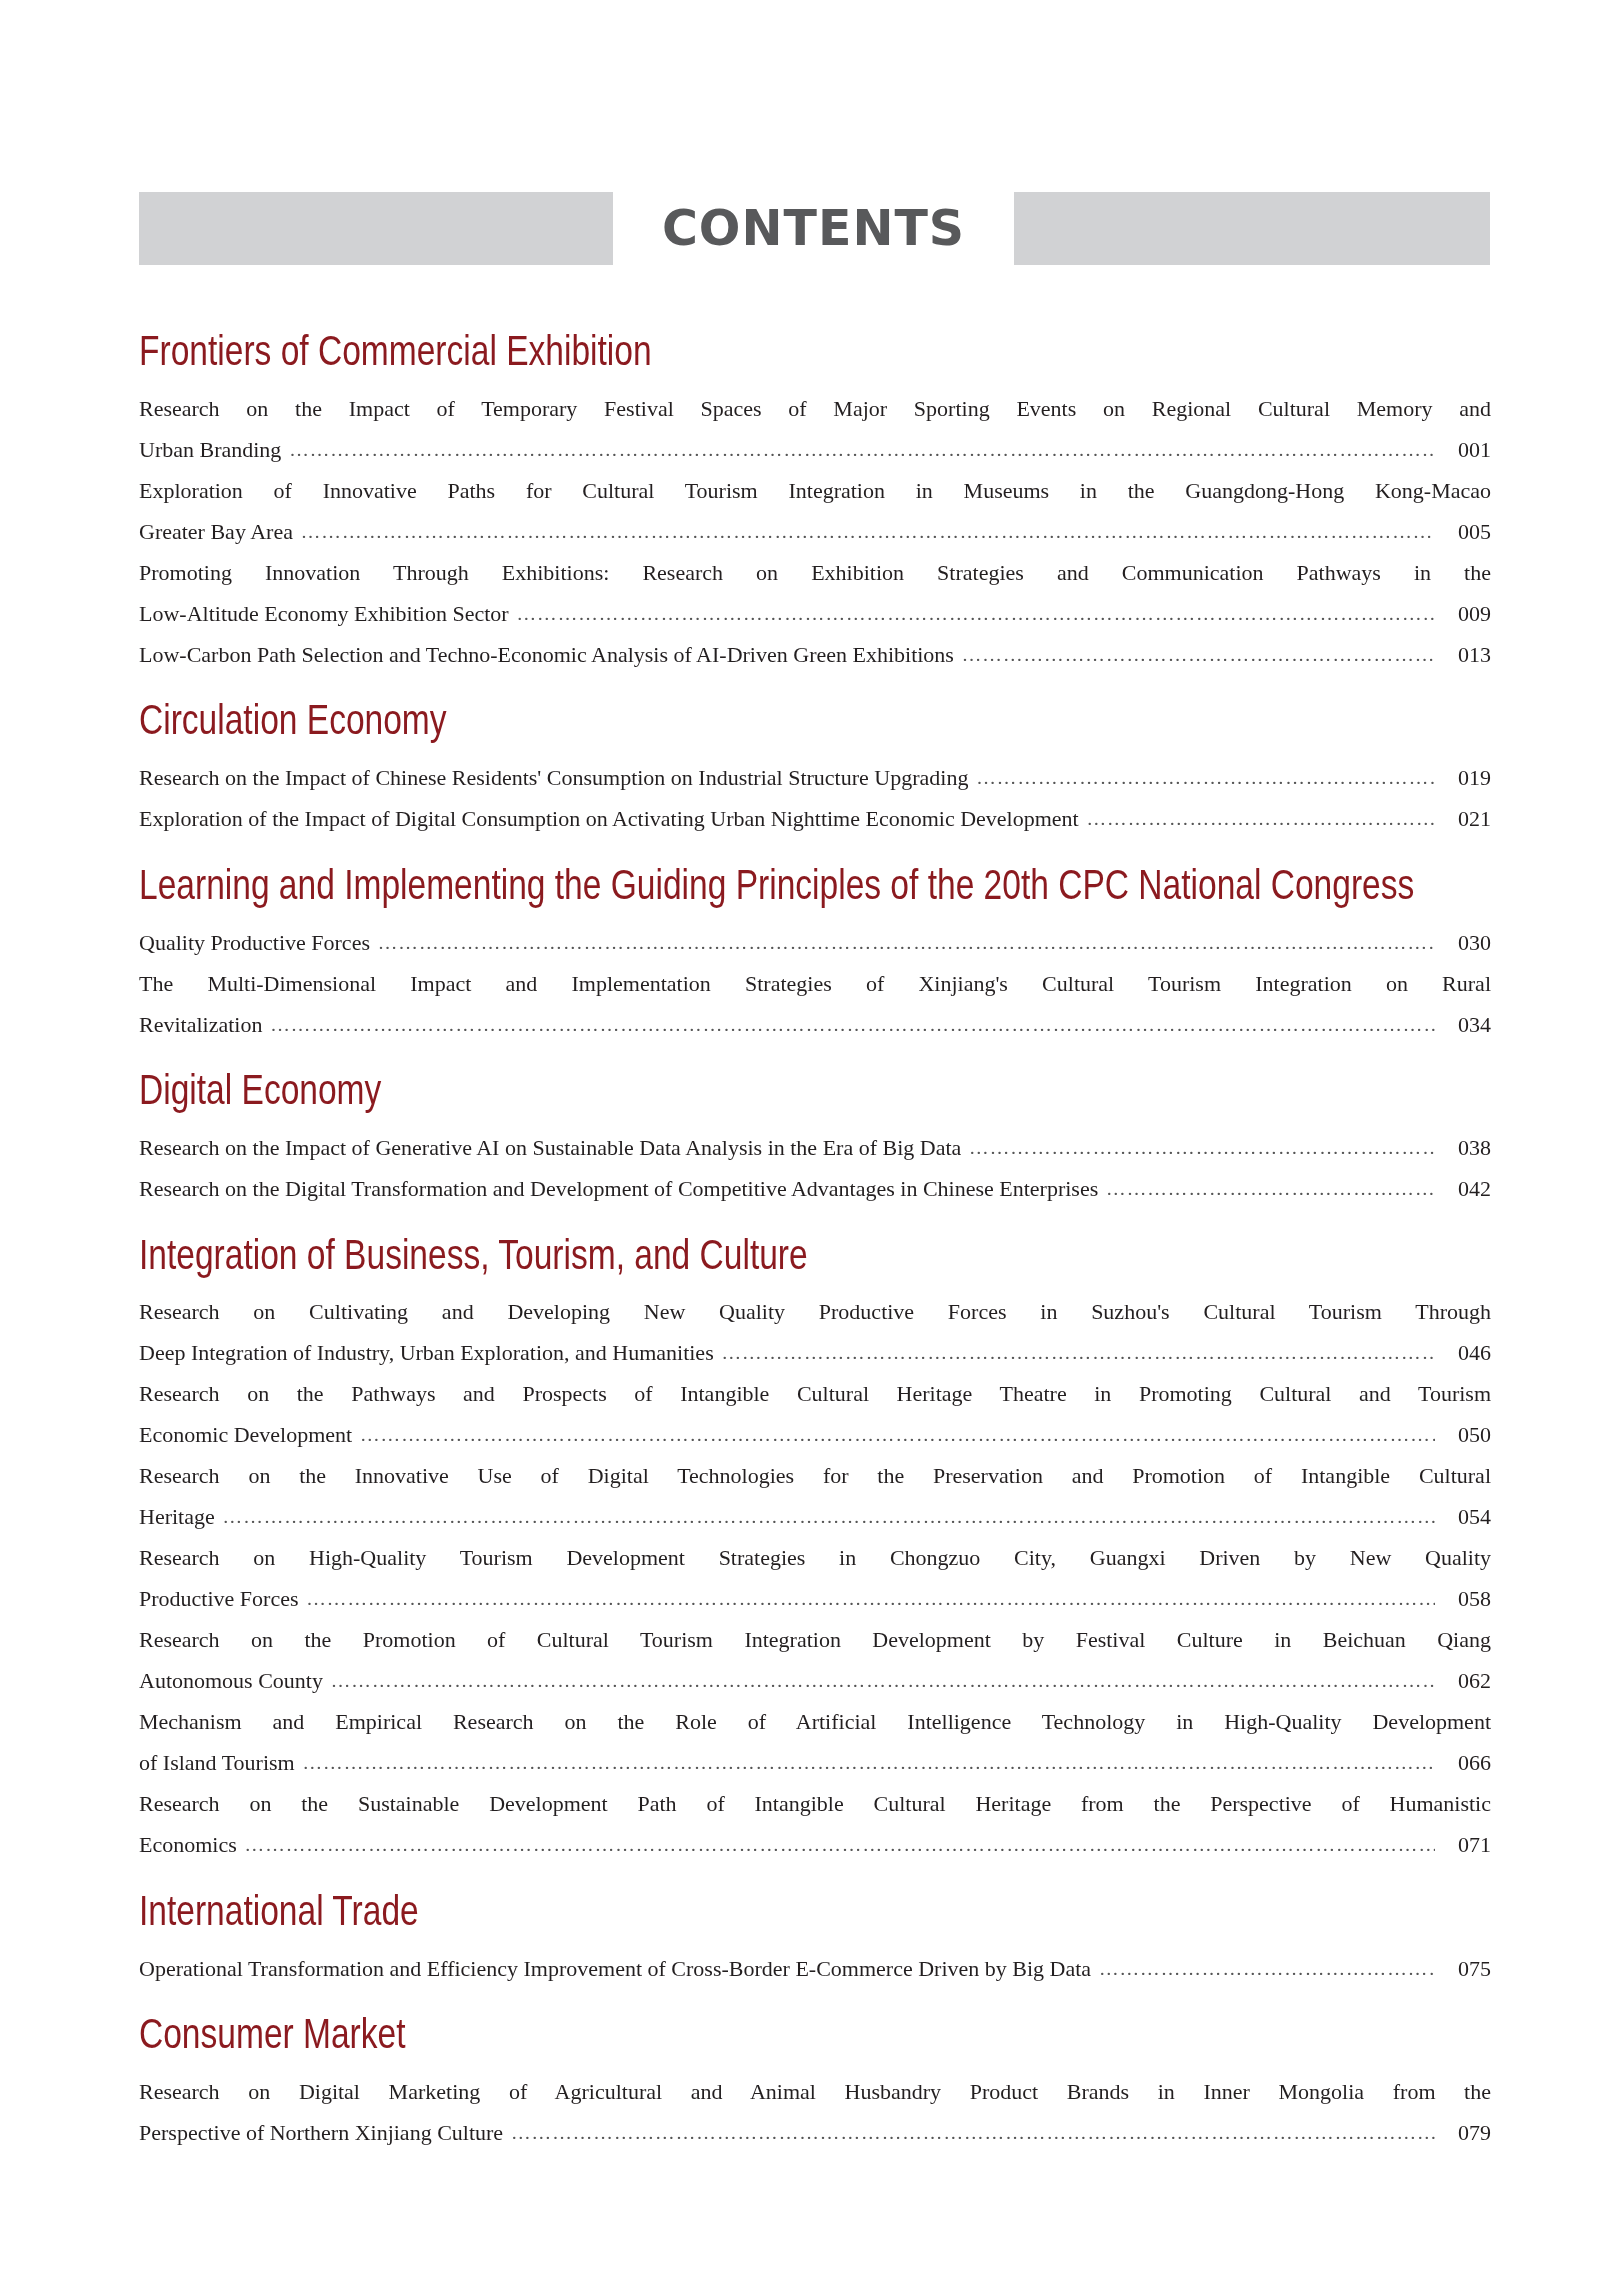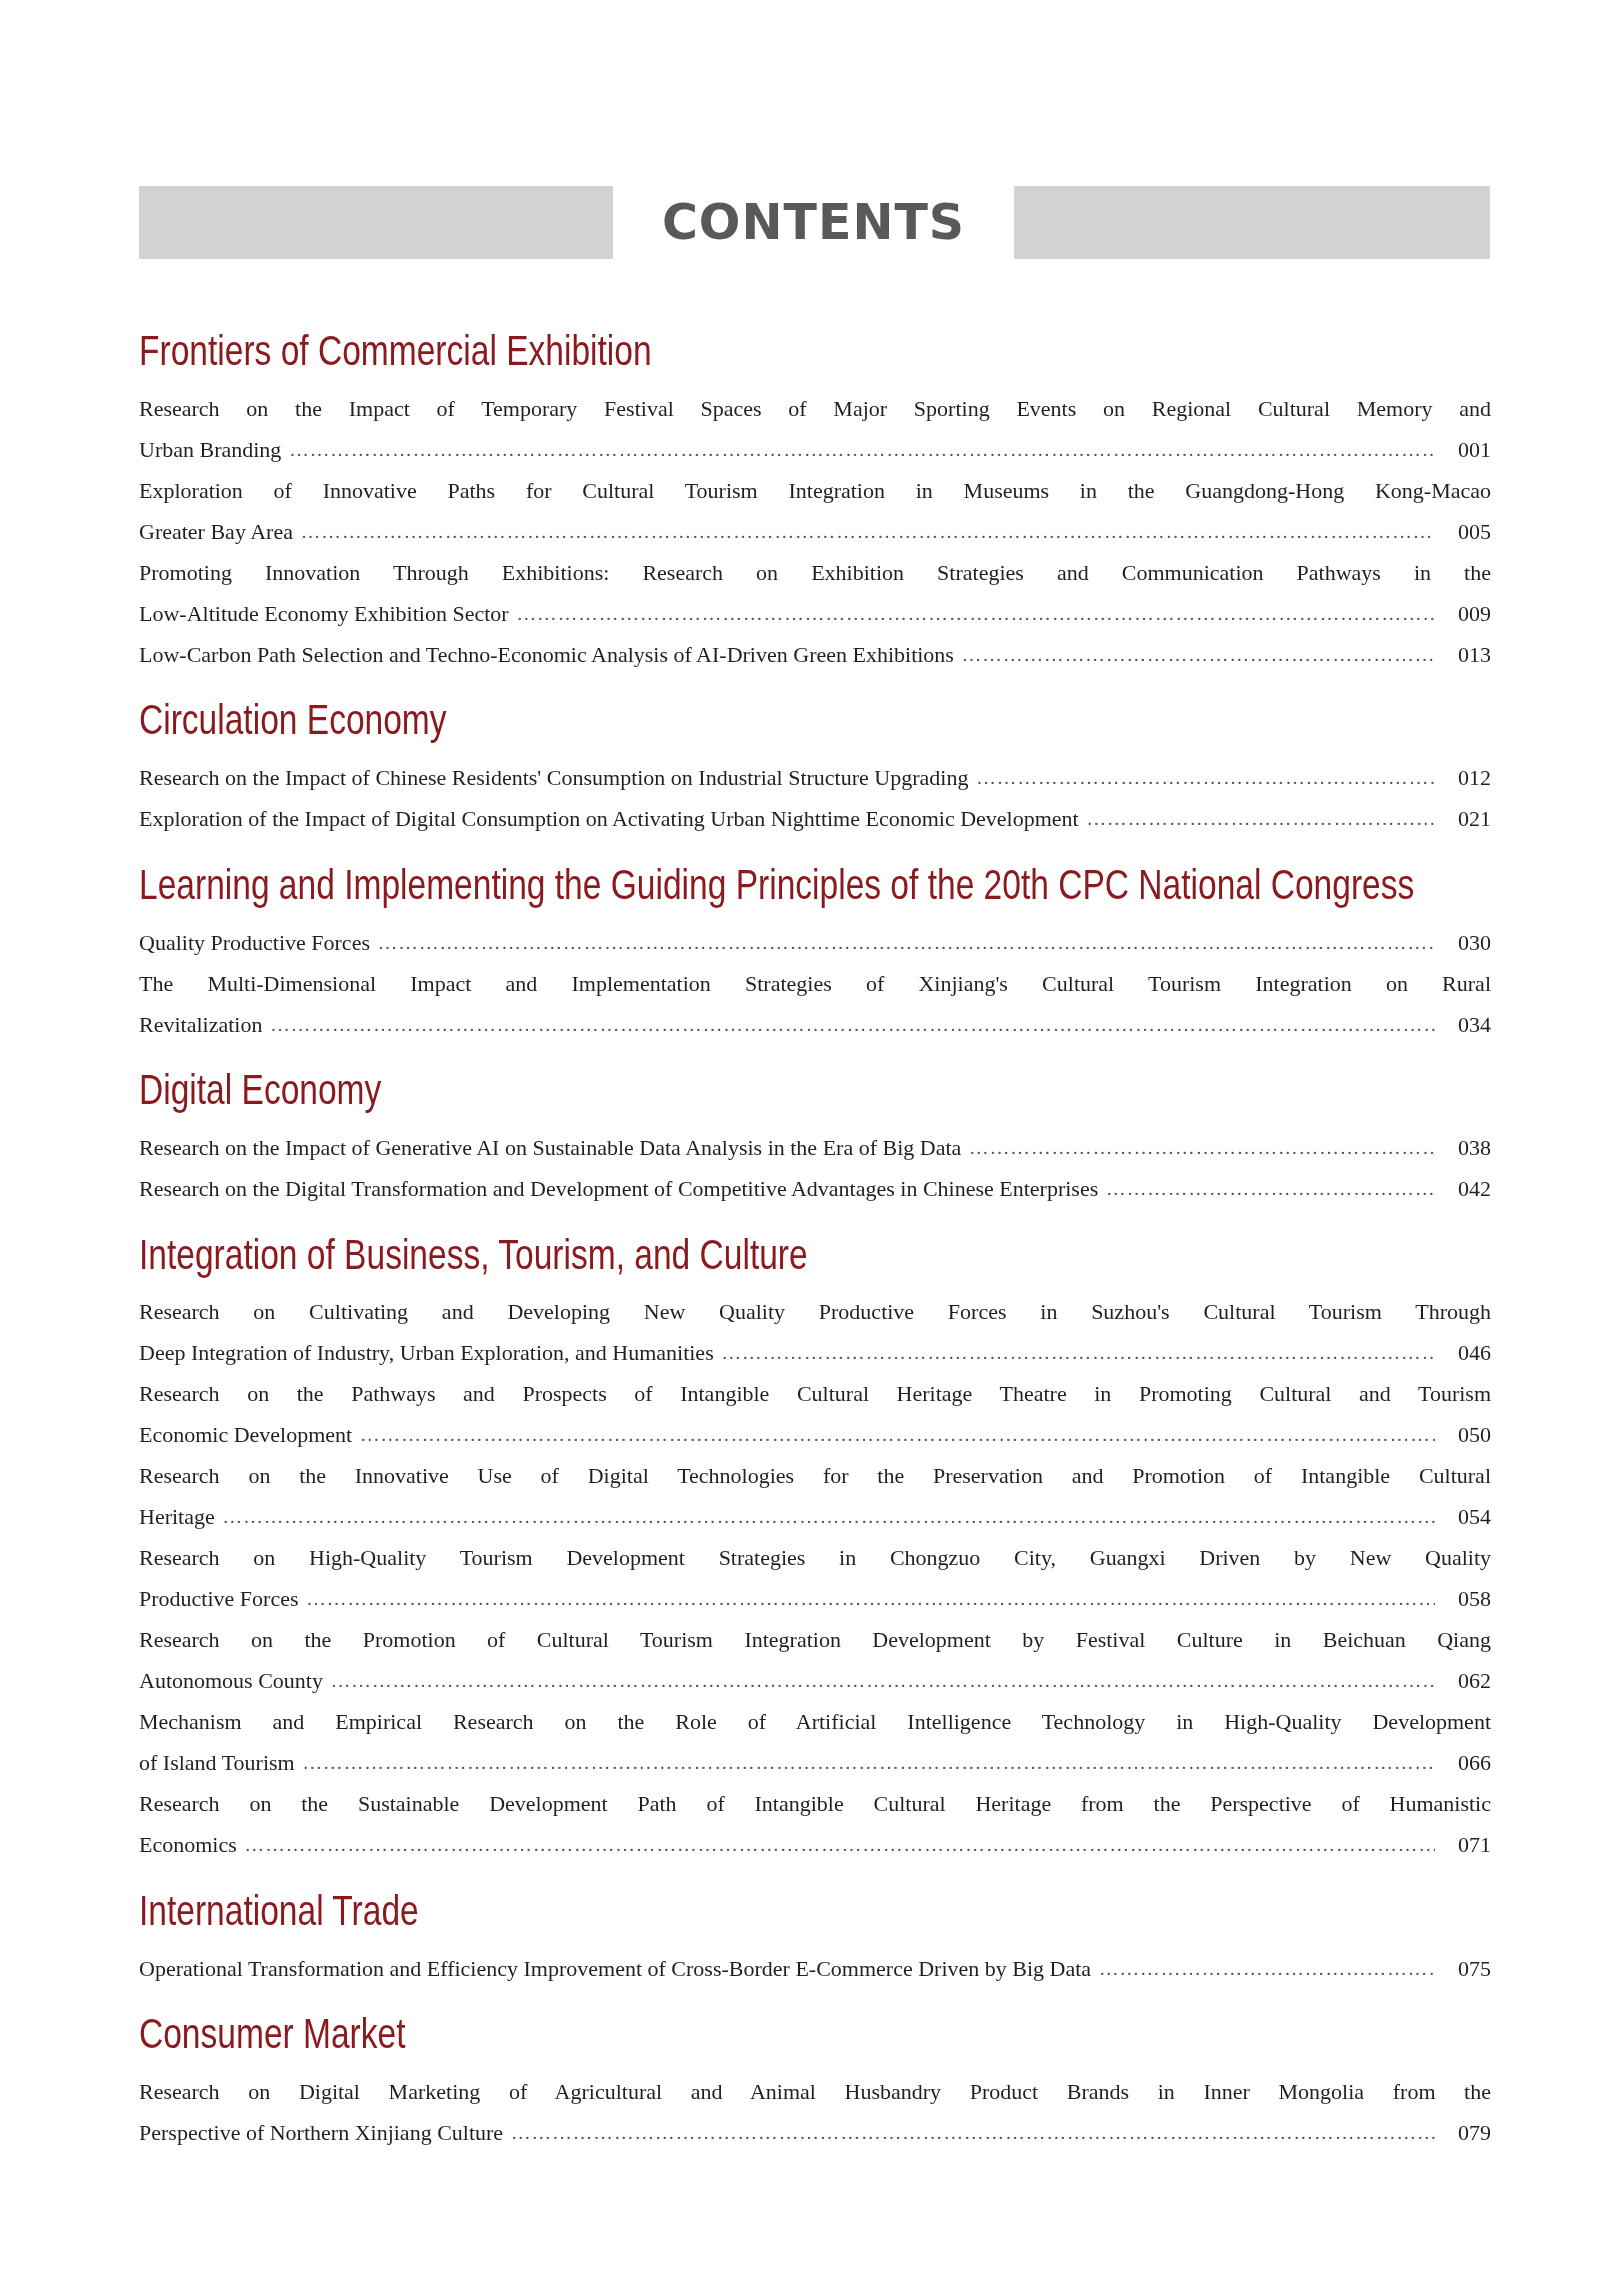--- a/index.html
+++ b/index.html
@@ -1,17 +1,17 @@
 <!DOCTYPE html>
 <html><head>
 <meta charset="utf-8">
 <style>
   html, body { margin: 0; padding: 0; background: #ffffff; }
   body { width: 1621px; height: 2293px; position: relative; overflow: hidden; }
-  .header { position: absolute; top: 186px; left: 139px; width: 1352px; height: 73px; }
+  .header { position: absolute; top: 192px; left: 139px; width: 1352px; height: 73px; }
   .bar { position: absolute; top: 0; height: 73px; background: #d1d2d4; }
   .bar.left { left: 0; width: 474px; }
   .bar.right { left: 875px; width: 476px; }
   .title { position: absolute; left: 474px; width: 401px; top: 0; height: 73px; line-height: 73px; text-align: center;
            font-family: "DejaVu Sans", sans-serif; font-weight: bold; font-size: 49px; color: #58595b; letter-spacing: 1px; }
   .toc { position: absolute; top: 323px; left: 139px; width: 1352px; }
   .section-heading { font-family: "Liberation Sans", sans-serif; color: #8b1a1f; font-size: 43px; height: 55px; line-height: 55px;
                      transform-origin: left center; transform: scaleX(0.78); white-space: nowrap; margin-bottom: 9.8px; }
   .section { margin-bottom: 17.6px; }
   .entry { font-family: "Liberation Serif", serif; font-size: 22px; color: #231f20; line-height: 41px; }
@@ -65,21 +65,21 @@
           <span class="page">013</span>
         </div>
       </div>
     </div>
     <div class="section">
       <div class="section-heading">Circulation Economy</div>
       <div class="entry">
         <div class="last">
           <span class="txt">Research on the Impact of Chinese Residents' Consumption on Industrial Structure Upgrading</span>
           <span class="dots"></span>
-          <span class="page">012</span>
+          <span class="page">019</span>
         </div>
       </div>
       <div class="entry">
         <div class="last">
           <span class="txt">Exploration of the Impact of Digital Consumption on Activating Urban Nighttime Economic Development</span>
           <span class="dots"></span>
           <span class="page">021</span>
         </div>
       </div>
     </div>

